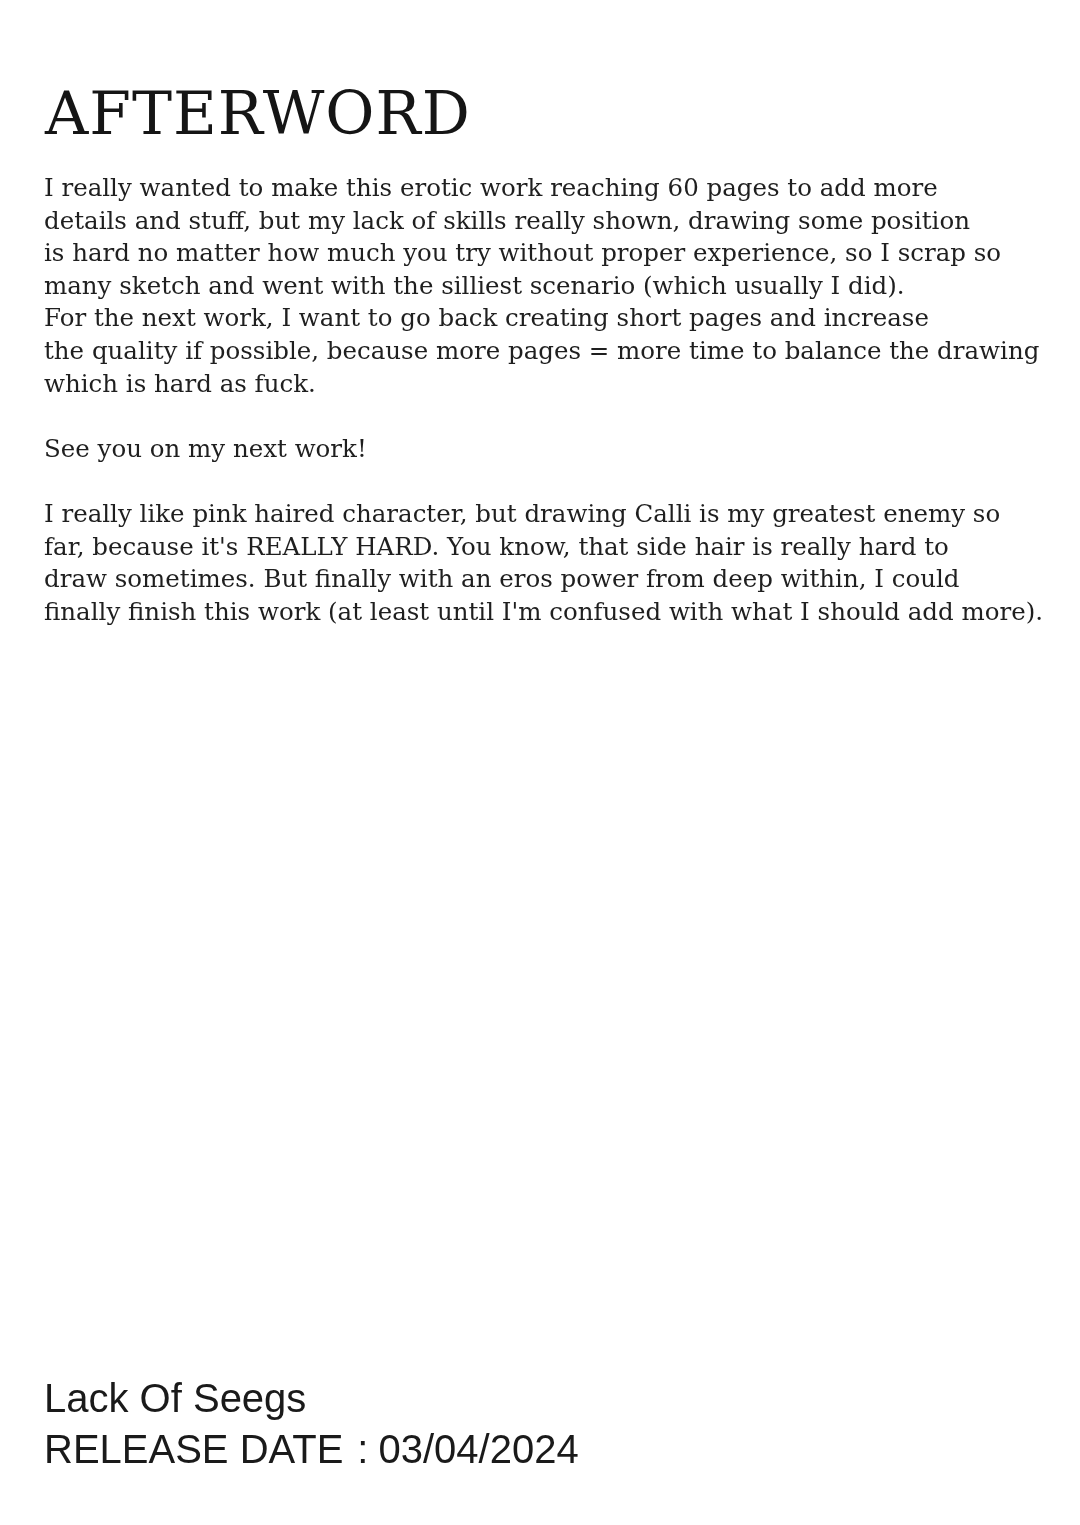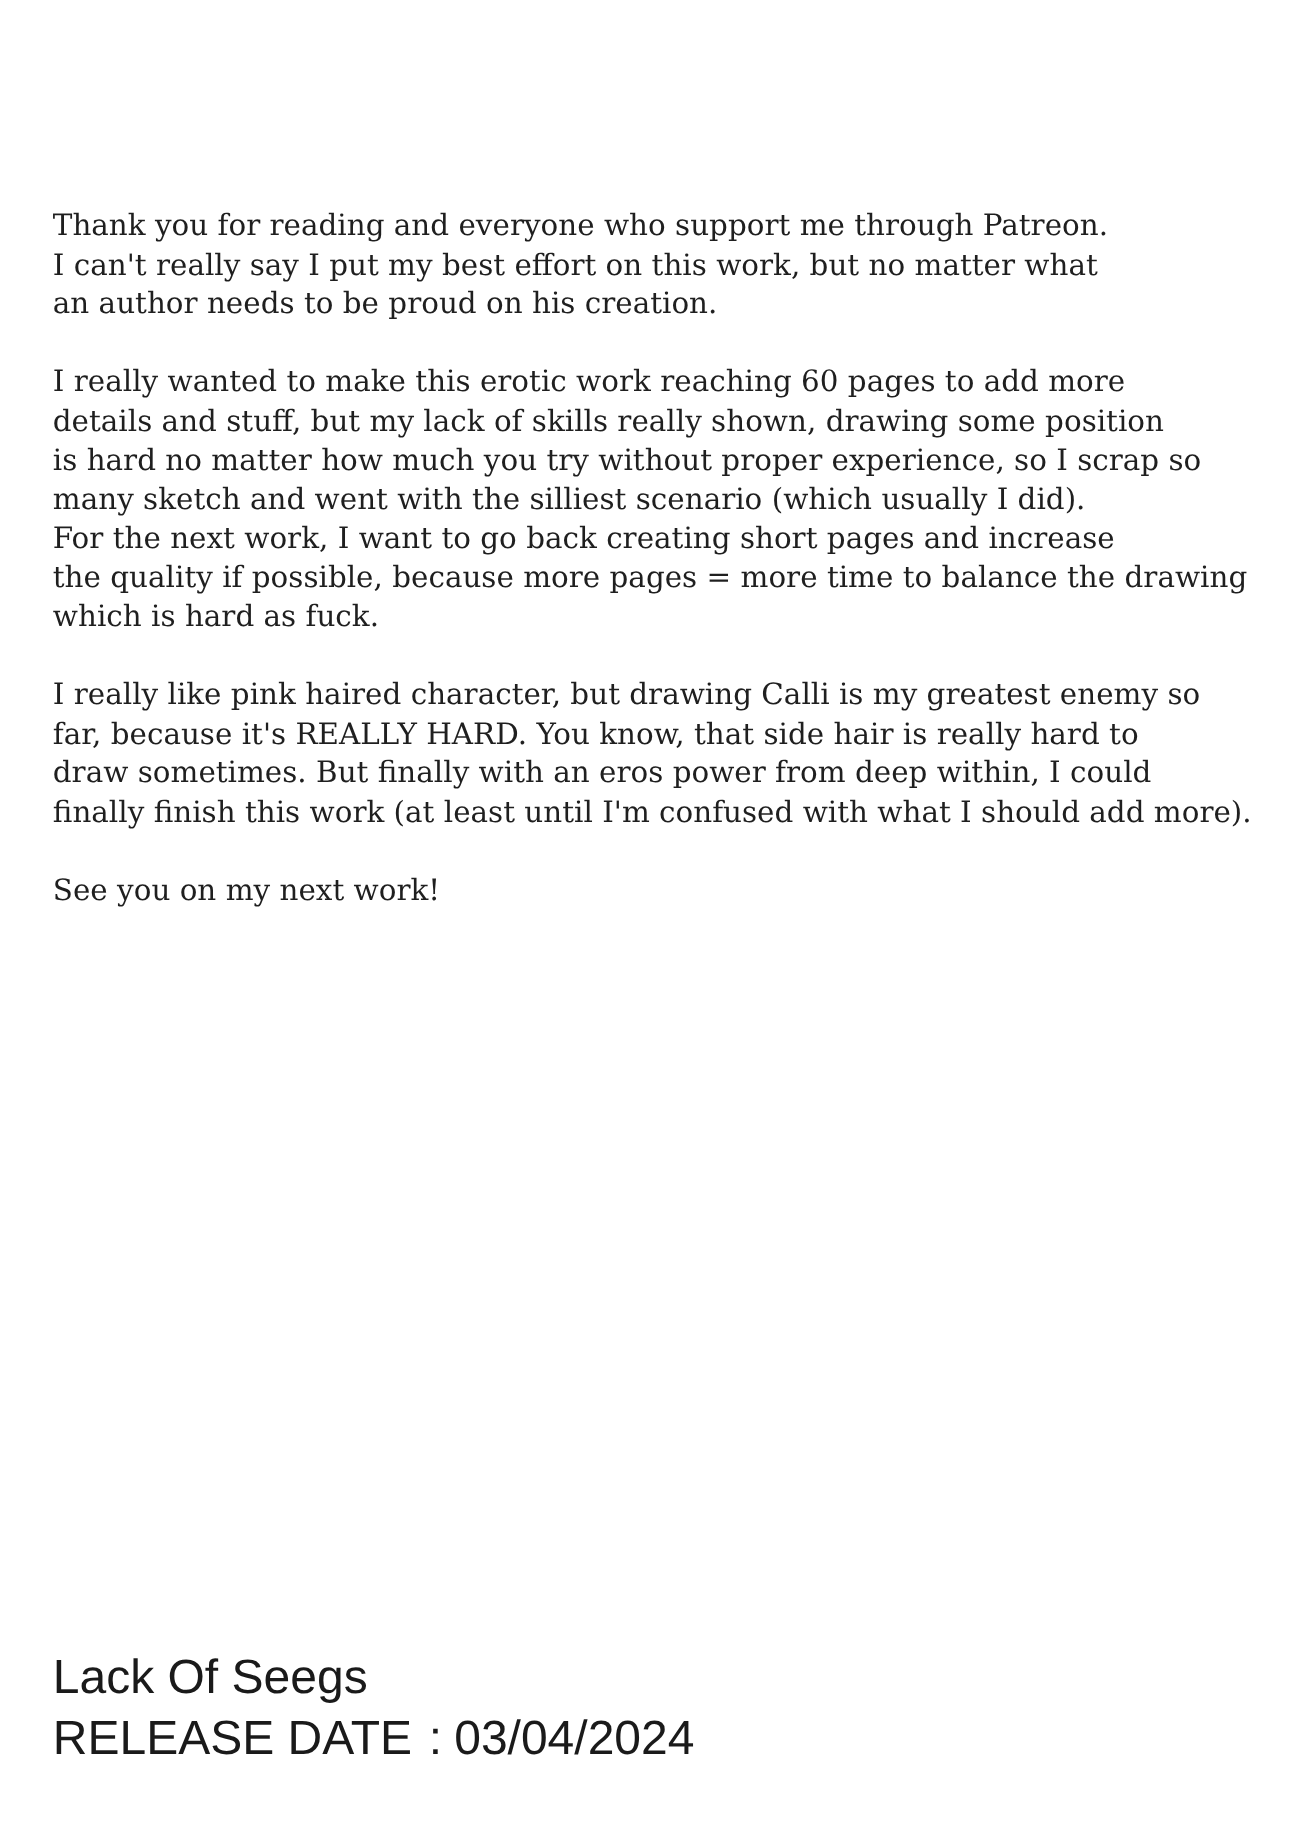--- a/index.html
+++ b/index.html
@@ -51,37 +51,35 @@
   }
   #footer .release-line .sep {
     margin: 0 10px 0 14px;
   }
 </style>
 </head>
 <body>
 
 <div id="page">
 
+  <h1 id="title">AFTERWORD</h1>
 
   <div id="body-text">
-    <p class="para">Thank you for reading and everyone who support me through Patreon.
-I can't really say I put my best effort on this work, but no matter what
-an author needs to be proud on his creation.</p>
     <p class="para">I really wanted to make this erotic work reaching 60 pages to add more
 details and stuff, but my lack of skills really shown, drawing some position
 is hard no matter how much you try without proper experience, so I scrap so
 many sketch and went with the silliest scenario (which usually I did).
 For the next work, I want to go back creating short pages and increase
 the quality if possible, because more pages = more time to balance the drawing
 which is hard as fuck.</p>
+    <p class="para">See you on my next work!</p>
     <p class="para">I really like pink haired character, but drawing Calli is my greatest enemy so
 far, because it's REALLY HARD. You know, that side hair is really hard to
 draw sometimes. But finally with an eros power from deep within, I could
 finally finish this work (at least until I'm confused with what I should add more).</p>
-    <p class="para">See you on my next work!</p>
   </div>
 
   <div id="footer">
     <div class="author-line">Lack Of Seegs</div>
     <div class="release-line">
       <span>RELEASE DATE</span><span class="sep">:</span><span>03/04/2024</span>
     </div>
   </div>
 
 </div>

